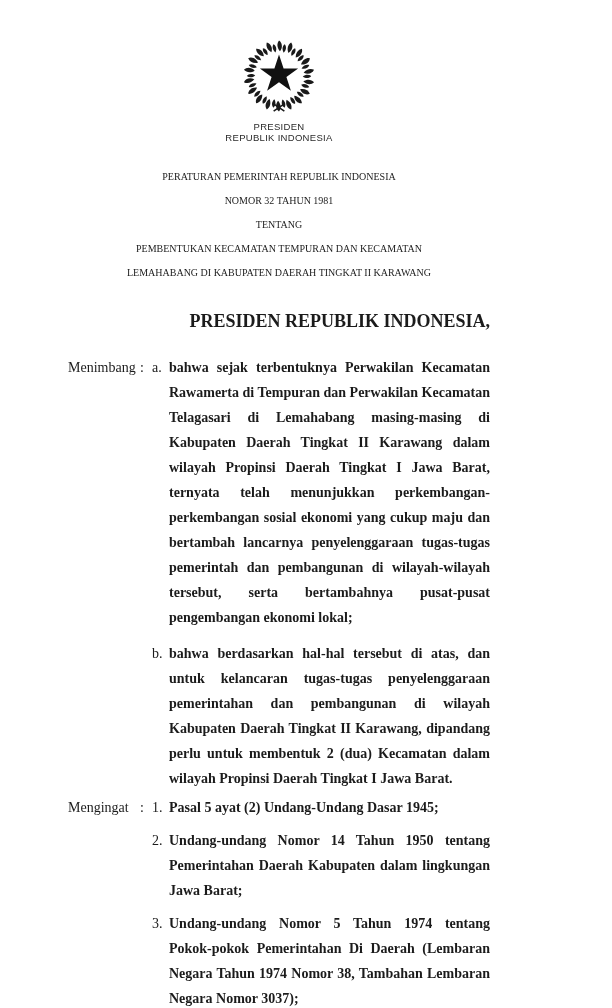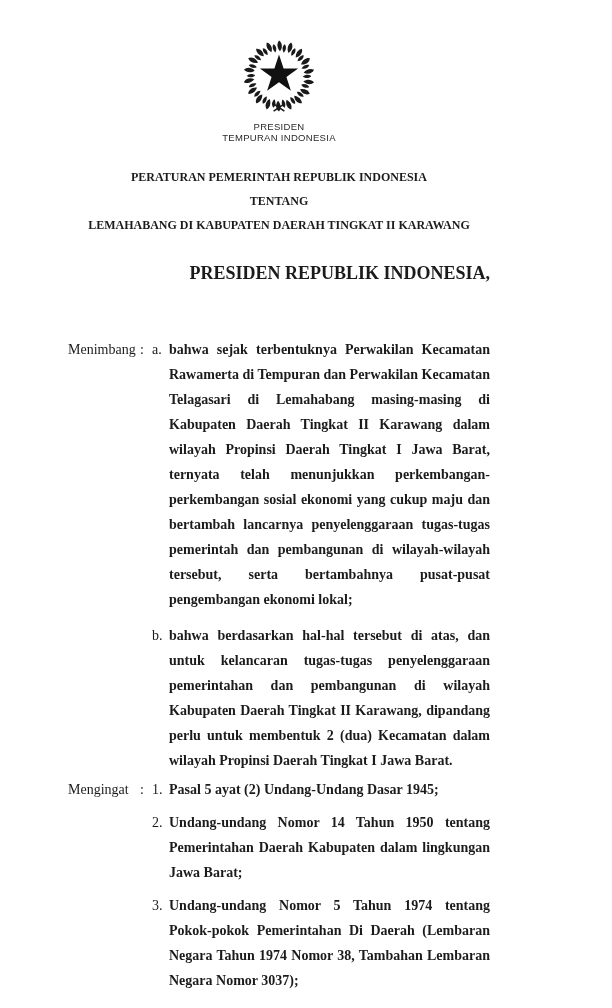--- a/index.html
+++ b/index.html
@@ -20,37 +20,37 @@
     font-family: "Liberation Sans", sans-serif;
     font-size: 9.5px;
     line-height: 11px;
     letter-spacing: 0.3px;
     color: #2a2a2a;
     text-align: center;
   }
   .title-block {
     margin-top: 22px;
     text-align: center;
-    font-weight: bold;
-    font-size: 12px;
+    font-weight: normal;
+    font-size: 10px;
     line-height: 24px;
   }
   .preamble {
     margin-top: 26px;
     text-align: right;
     font-weight: bold;
     font-size: 18px;
     line-height: 20px;
   }
   .clause {
     display: flex;
     font-size: 14px;
     line-height: 25px;
   }
-  .clause.menimbang { margin-top: 54px; }
+  .clause.menimbang { margin-top: 24px; }
   .clause.mengingat { margin-top: 4px; }
   .clause-label { width: 72px; flex: none; }
   .clause-colon { width: 12px; flex: none; }
   .clause-items { flex: 1; min-width: 0; }
   .clause-item { display: flex; }
   .menimbang .clause-item + .clause-item { margin-top: 11px; }
   .mengingat .clause-item + .clause-item { margin-top: 8px; }
   .item-marker { width: 17px; flex: none; }
   .item-text { flex: 1; min-width: 0; text-align: justify; font-weight: bold; }
   .decision {
@@ -107,27 +107,29 @@
         <use href="#lfB" transform="rotate(290 40 42)"></use>
         <use href="#lfB" transform="rotate(310 40 42)"></use>
         <use href="#lfB" transform="rotate(330 40 42)"></use>
         <use href="#lfB" transform="rotate(350 40 42)"></use>
         <path d="M34.5 78 L45.5 70.5 M45.5 78 L34.5 70.5" stroke="#1a1a1a" stroke-width="1.6" fill="none"></path>
       </g>
       <polygon fill="#111111" points="40,20 44.7,34.2 59.6,34.2 47.6,42.9 52.2,57 40,48.3 27.8,57 32.4,42.9 20.4,34.2 35.3,34.2"></polygon>
     </svg>
     <div class="agency">
       <div>PRESIDEN</div>
-      <div>TEMPURAN INDONESIA</div>
+      <div>REPUBLIK INDONESIA</div>
     </div>
   </header>
 
   <section class="title-block">
     <div>PERATURAN PEMERINTAH REPUBLIK INDONESIA</div>
+    <div>NOMOR 32 TAHUN 1981</div>
     <div>TENTANG</div>
+    <div>PEMBENTUKAN KECAMATAN TEMPURAN DAN KECAMATAN</div>
     <div>LEMAHABANG DI KABUPATEN DAERAH TINGKAT II KARAWANG</div>
   </section>
 
   <div class="preamble">PRESIDEN REPUBLIK INDONESIA,</div>
 
   <section class="clause menimbang">
     <div class="clause-label">Menimbang</div>
     <div class="clause-colon">:</div>
     <div class="clause-items">
       <div class="clause-item">

